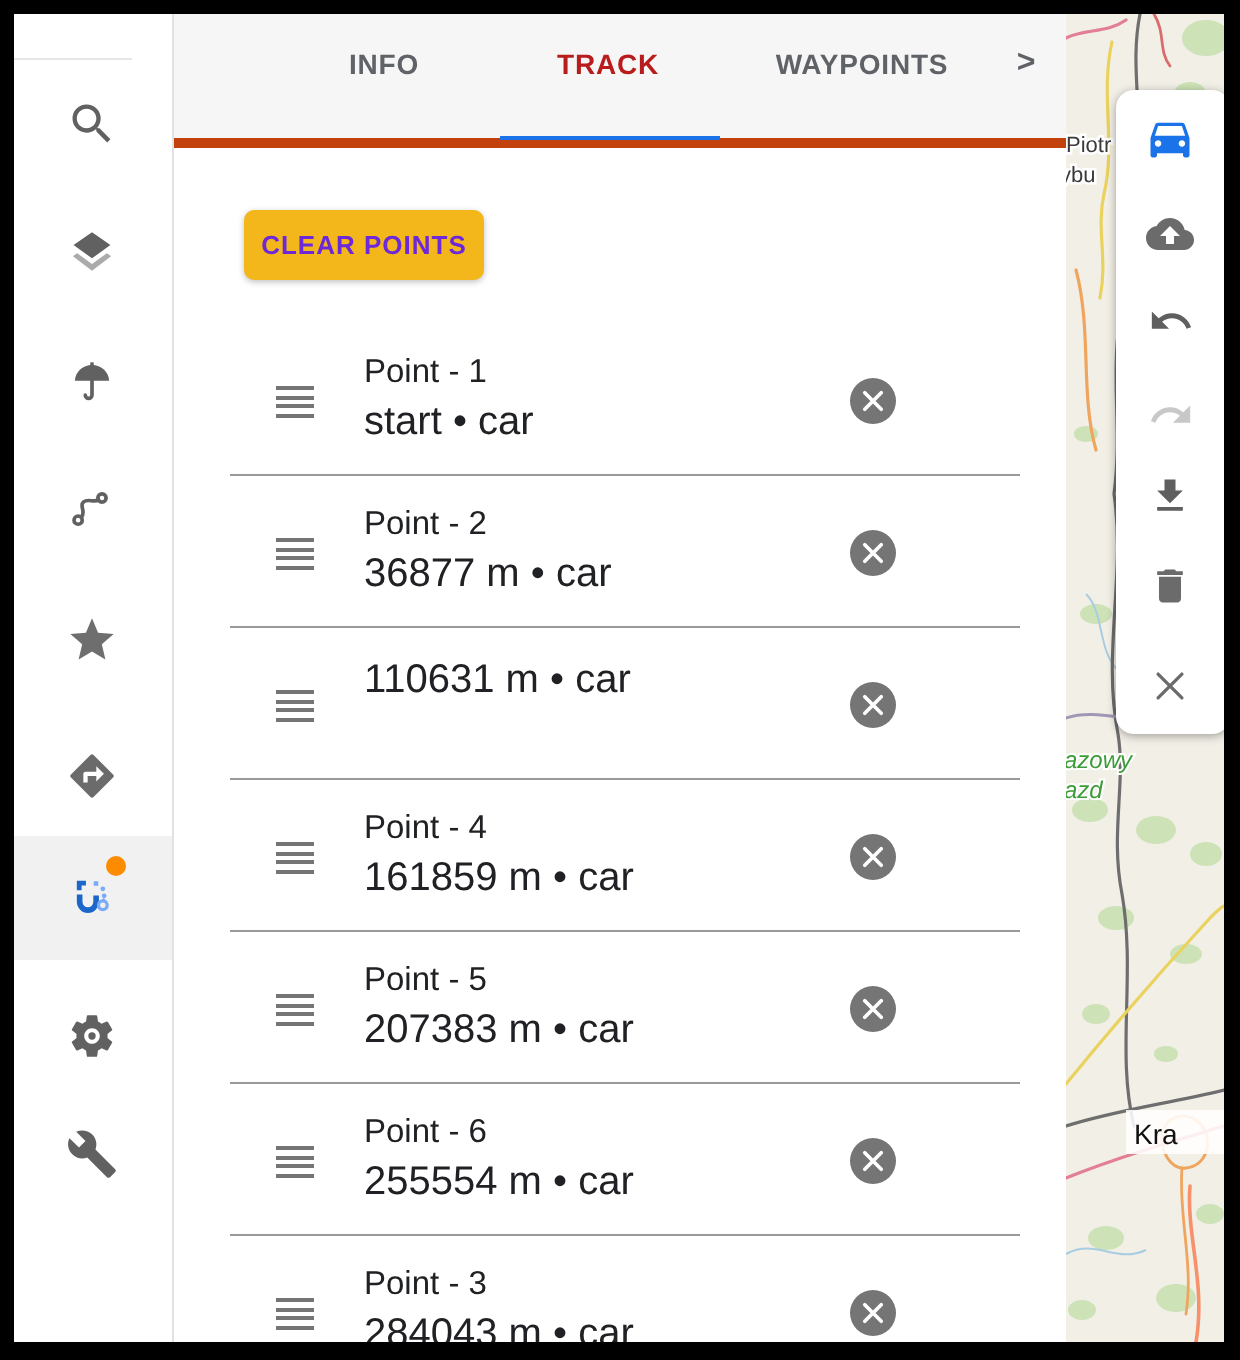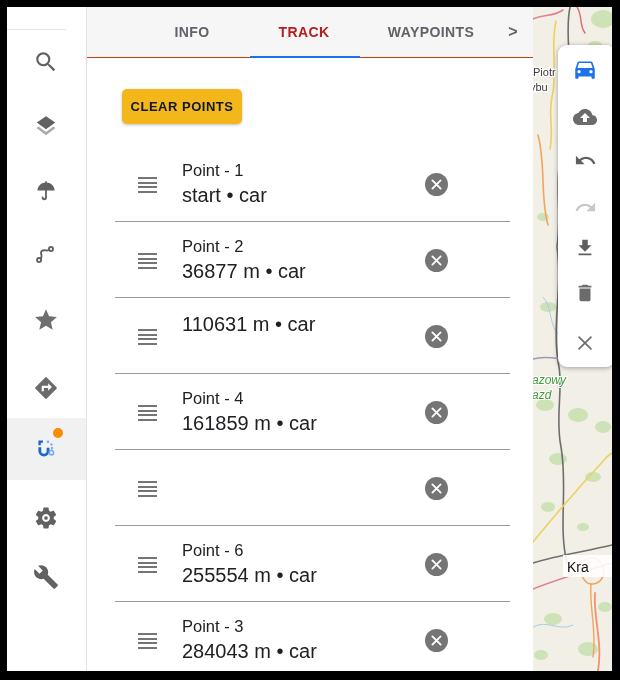--- a/index.html
+++ b/index.html
@@ -14,31 +14,31 @@
   .side-topline{position:absolute;left:0;top:22px;width:59px;height:1px;background:#e6e6e6;}
   .side-active-bg{position:absolute;left:0;top:411px;width:79px;height:62px;background:#f1f1f1;}
   .side-item{position:absolute;left:15px;width:48px;height:48px;display:flex;
              align-items:center;justify-content:center;cursor:pointer;}
   .side-item svg{display:block;}
   .notif-dot{position:absolute;left:46px;top:421px;width:10px;height:10px;border-radius:50%;
              background:#FB8C00;}
 
   
   .main{position:absolute;left:80px;top:0;width:446px;height:664px;background:#fff;}
-  .tabbar{position:relative;height:51px;background:#f6f6f6;border-bottom:1px solid #c2410c;}
+  .tabbar{position:relative;height:67px;background:#f6f6f6;border-bottom:5px solid #c2410c;}
   .tab{position:absolute;top:17px;transform:translateX(-50%);font-size:14px;font-weight:700;
        letter-spacing:.4px;color:#5f6368;cursor:pointer;white-space:nowrap;}
   .tab.active{color:#b91c1c;}
   .tab-underline{position:absolute;left:163px;bottom:-1px;width:110px;height:2px;background:#1a73e8;}
   .tab-chevron{position:absolute;left:426px;top:16px;transform:translateX(-50%);
                font-size:16px;font-weight:700;color:#5f6368;cursor:pointer;}
 
   .content{position:relative;height:612px;background:#fff;}
   .clear-btn{position:absolute;left:35px;top:31px;width:120px;height:35px;border:none;
-             border-radius:5px;background:#F3B71B;color:#0f172a;font-family:inherit;
+             border-radius:5px;background:#F3B71B;color:#6d28d9;font-family:inherit;
              font-size:13px;font-weight:700;letter-spacing:.5px;cursor:pointer;
              box-shadow:0 1px 3px rgba(0,0,0,.25);}
   .rows{position:absolute;left:0;top:88px;right:0;}
   .point-row{position:relative;height:76px;}
   .point-row::after{content:"";position:absolute;left:28px;right:23px;bottom:0;height:1px;
                     background:#999;}
   .drag{position:absolute;left:51px;top:31px;width:19px;cursor:grab;}
   .drag span{display:block;width:19px;height:2px;background:#757575;margin-bottom:2.5px;}
   .pt-text{position:absolute;left:95px;top:13px;}
   .pt-title{font-size:16.5px;line-height:23px;color:#202124;}
@@ -220,20 +220,24 @@
             </button>
           </div>
 
           <div class="point-row">
             <div class="drag">
                 <span></span>
                 <span></span>
                 <span></span>
                 <span></span>
               </div>
+            <div class="pt-text">
+              <div class="pt-title">Point - 5</div>
+              <div class="pt-sub">207383 m • car</div>
+            </div>
             <button class="pt-close">
               <svg width="11" height="11" viewBox="0 0 12 12">
                   <path d="M1.5 1.5l9 9M10.5 1.5l-9 9" stroke="#fff" stroke-width="2" stroke-linecap="round"></path>
                 </svg>
             </button>
           </div>
 
           <div class="point-row">
             <div class="drag">
                 <span></span>

